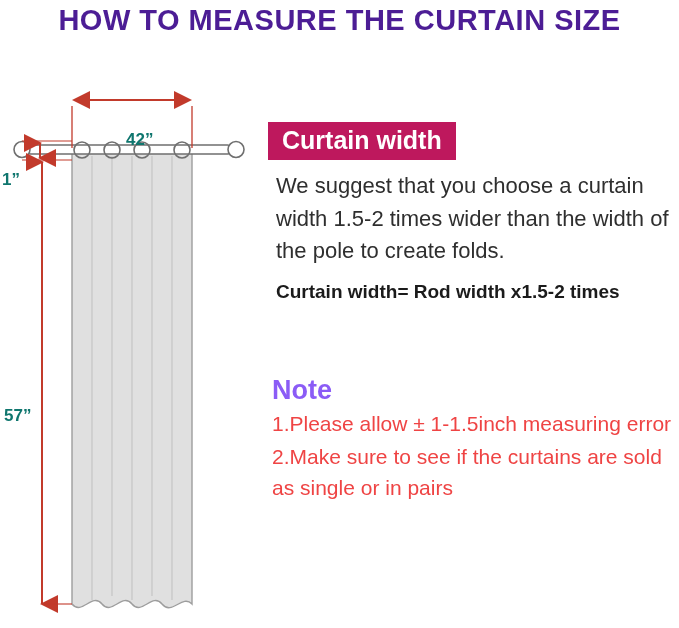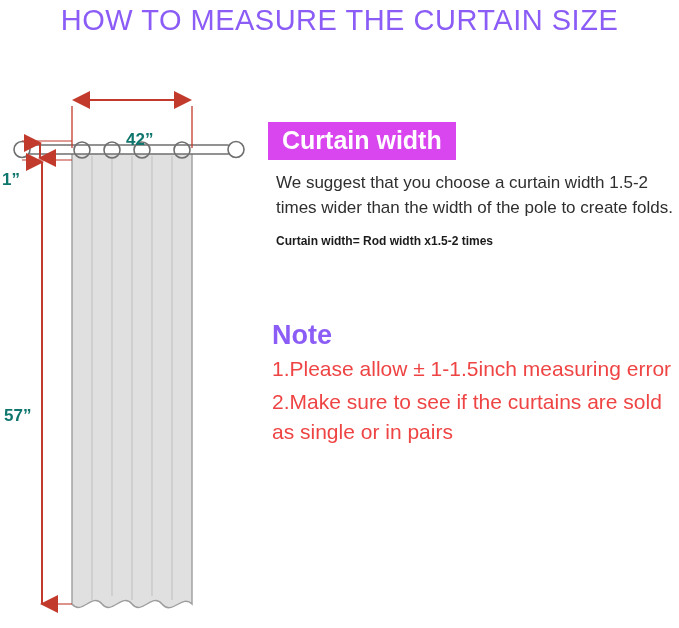--- a/index.html
+++ b/index.html
@@ -18,23 +18,23 @@
   
   #title {
     position: absolute;
     left: 0;
     top: 0;
     width: 679px;
     height: 40px;
     display: flex;
     align-items: center;
     justify-content: center;
-    color: #8b5cf6;
+    color: #4c1d95;
     font-size: 29px;
-    font-weight: normal;
+    font-weight: bold;
     letter-spacing: 0.5px;
     white-space: nowrap;
   }
 
   
   #diagram {
     position: absolute;
     left: 0;
     top: 44px;
     width: 275px;
@@ -58,40 +58,40 @@
   
   #content {
     position: absolute;
     left: 268px;
     top: 122px;
     width: 411px;
   }
 
   .heading-band {
     display: inline-block;
-    background: #d946ef;
+    background: #be185d;
     color: #ffffff;
     font-size: 25px;
     font-weight: bold;
     padding: 5px 14px 7px 14px;
     line-height: 1.05;
     white-space: nowrap;
   }
 
   .para {
     color: #2f2f2f;
-    font-size: 17px;
+    font-size: 22px;
     line-height: 1.48;
     margin: 10px 7px 0 8px;
     width: 398px;
   }
 
   .bold-line {
     color: #1b1b1b;
-    font-size: 12px;
+    font-size: 19px;
     font-weight: bold;
     margin: 13px 0 0 8px;
     white-space: nowrap;
   }
 
   .block-gap { height: 36px; }
 
   #note-title {
     color: #8b5cf6;
     font-size: 27px;

